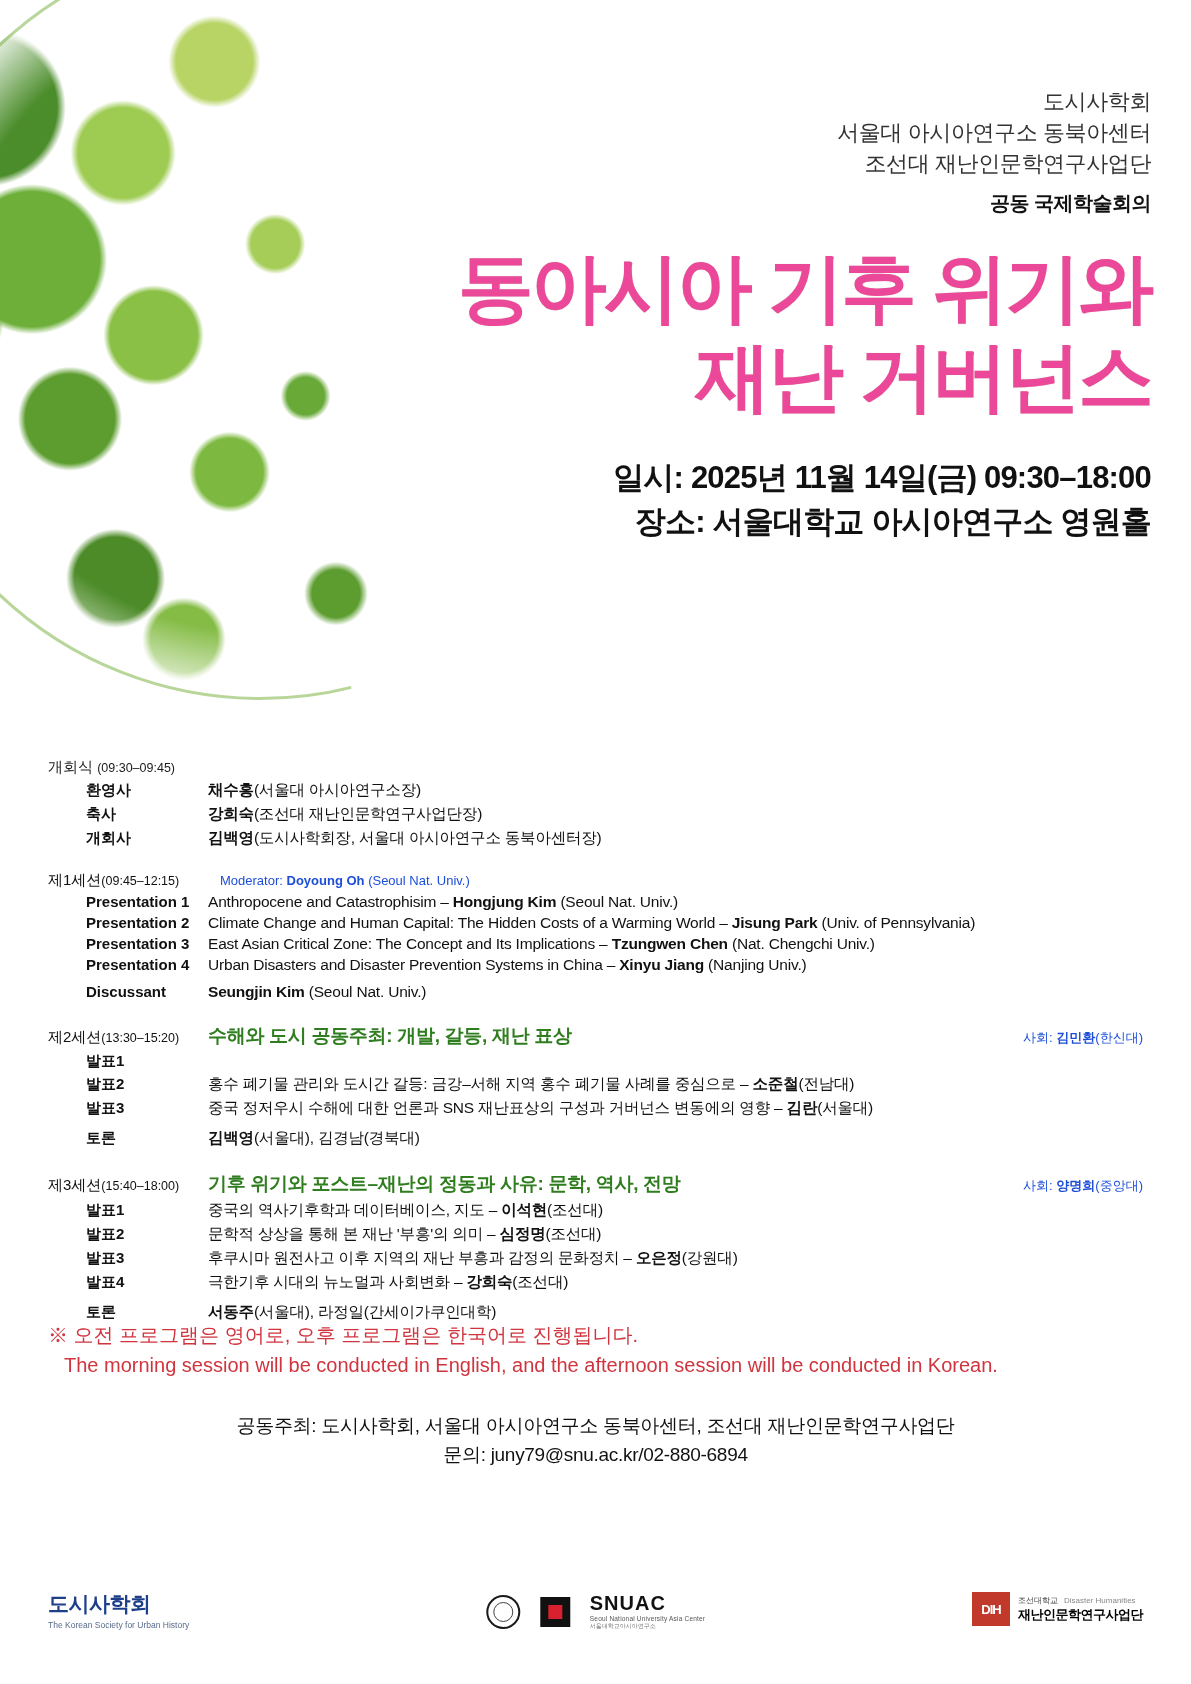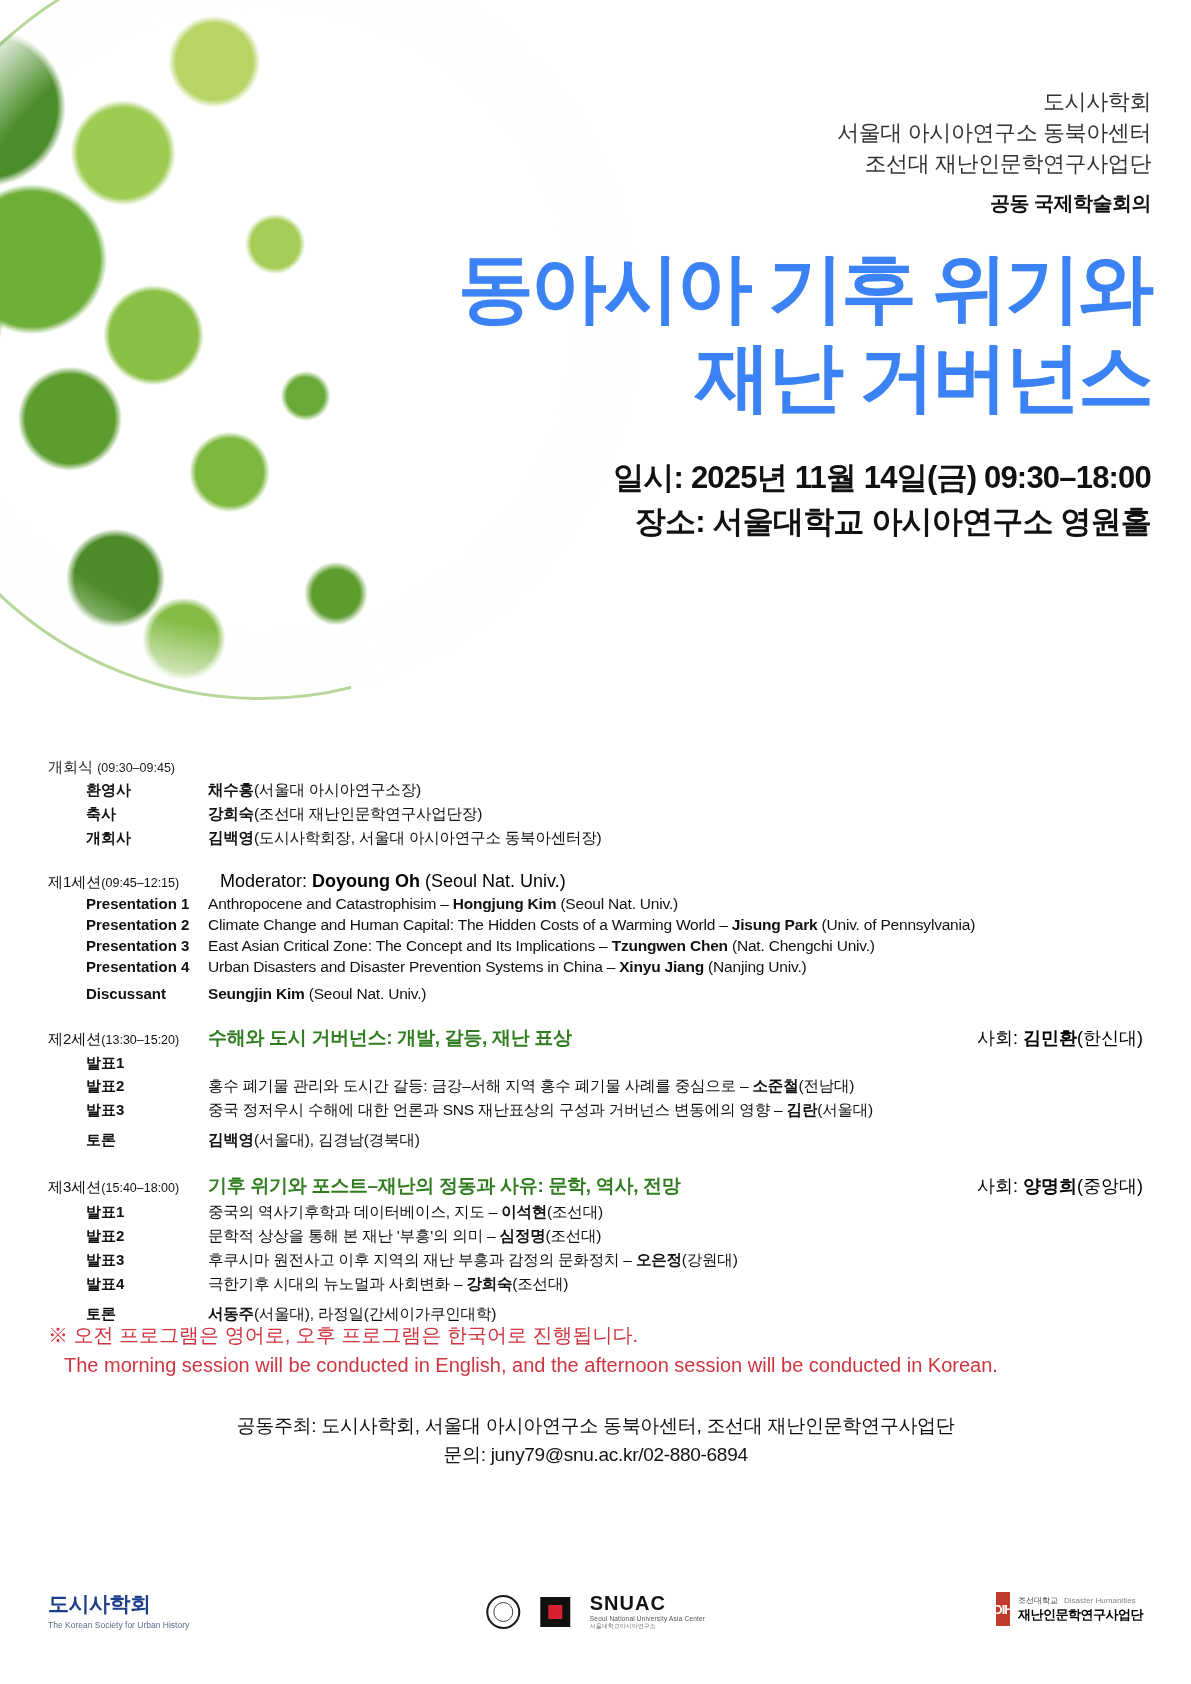--- a/index.html
+++ b/index.html
@@ -79,21 +79,21 @@
     margin-top: 10px;
     font-size: 20px;
     font-weight: bold;
     color: #111;
     letter-spacing: -0.5px;
   }
   .main-title {
     margin-top: 26px;
     font-size: 76px;
     font-weight: bold;
-    color: #3b82f6;
+    color: #ec4899;
     line-height: 1.18;
     letter-spacing: -3px;
     text-shadow: 0 0 1px rgba(79,145,39,0.25);
   }
   .meta {
     margin-top: 34px;
     font-size: 31px;
     font-weight: bold;
     color: #111;
     line-height: 1.42;
@@ -125,22 +125,22 @@
   .sec-title {
     flex: 1 1 auto;
     font-weight: bold;
     font-size: 19px;
     color: #2f7d1f;
     letter-spacing: -0.3px;
   }
   .sec-title.ko { color: #2f7d1f; }
   .moderator {
     flex: 0 0 auto;
-    font-size: 18px;
-    color: #000000;
+    font-size: 13px;
+    color: #1d4ed8;
     white-space: nowrap;
     padding-left: 12px;
   }
   .moderator b { font-weight: bold; }
 
   .item {
     display: flex;
     align-items: baseline;
     margin-top: 3px;
   }
@@ -260,21 +260,21 @@
     color: #777;
   }
   .logo-right {
     position: absolute;
     right: 48px; top: 2px;
     display: flex;
     align-items: center;
     gap: 8px;
   }
   .dih {
-    width: 14px; height: 34px;
+    width: 38px; height: 34px;
     background: #c0392b;
     color: #fff;
     font-size: 13px;
     font-weight: bold;
     display: flex;
     align-items: center;
     justify-content: center;
     letter-spacing: -1px;
   }
   .logo-right .l1 { font-size: 8px; color: #444; }
@@ -356,21 +356,21 @@
       <div class="item-label">Discussant</div>
       <div class="item-text"><span></span><b>Seungjin Kim</b><span> (Seoul Nat. Univ.)</span></div>
     </div>
   </div>
 
   <div class="block">
     <div class="sec-head">
       <div class="sec-label">
         <span>제2세션</span><span class="sec-time">(13:30–15:20)</span>
       </div>
-      <div class="sec-title ko">수해와 도시 거버넌스: 개발, 갈등, 재난 표상</div>
+      <div class="sec-title ko">수해와 도시 공동주최: 개발, 갈등, 재난 표상</div>
       <div class="moderator">
         <span>사회:</span>
         <b>김민환</b><span>(한신대)</span>
       </div>
     </div>
     <div class="item">
       <div class="item-label">발표1</div>
     </div>
     <div class="item">
       <div class="item-label">발표2</div>

